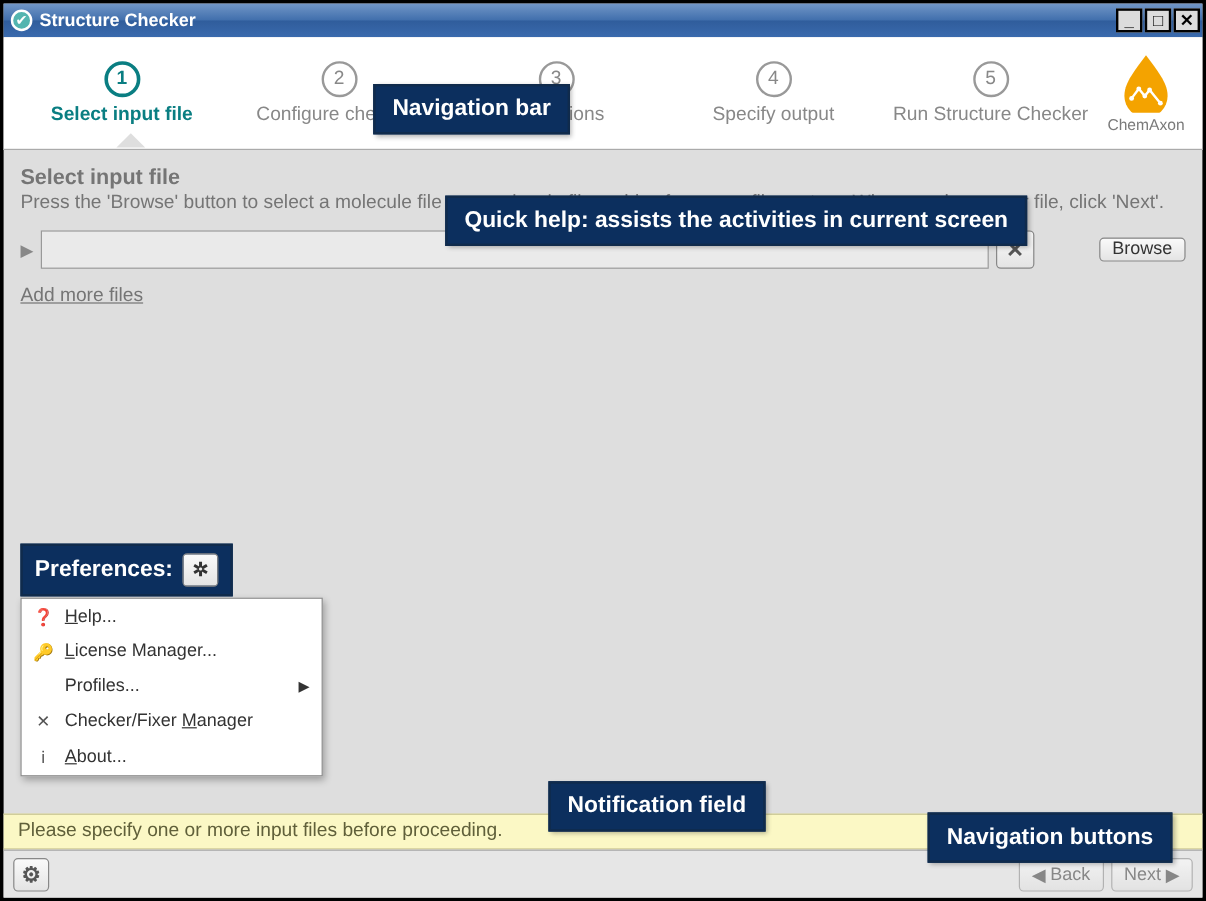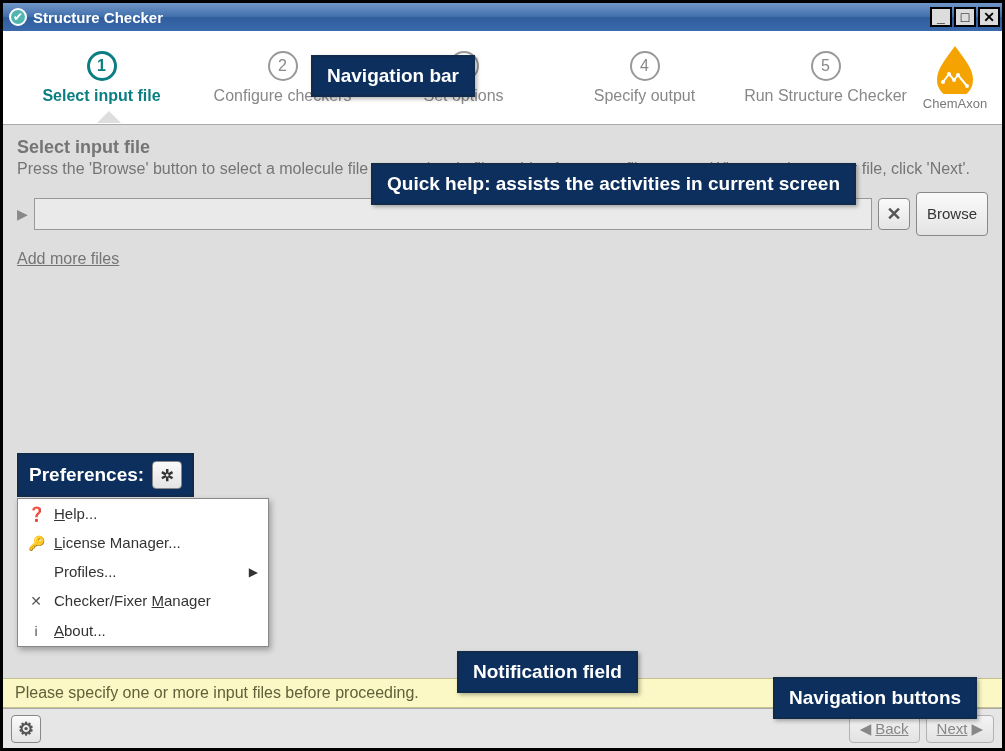--- a/index.html
+++ b/index.html
@@ -142,30 +142,31 @@
     border-radius: 4px;
     display: flex;
     align-items: center;
     justify-content: center;
     font-size: 18px;
     font-weight: bold;
     color: #555;
     cursor: pointer;
   }
   .text-btn {
-    height: 44px;
+    height: 20px;
     padding: 0 10px;
     border: 1px solid #888;
     background: linear-gradient(#fafafa,#e4e4e4);
     border-radius: 4px;
     font-size: 15px;
     color: #333;
     cursor: pointer;
     display: flex;
     align-items: center;
+    margin-left: 48px;
   }
   .add-more {
     display: inline-block;
     margin-top: 14px;
     color: #757575;
     text-decoration: underline;
     font-size: 16px;
     cursor: pointer;
   }
   .annotation {
@@ -263,21 +264,21 @@
     border-radius: 4px;
     background: linear-gradient(#f6f6f6,#e2e2e2);
     color: #777;
     font-size: 15px;
     display: flex;
     align-items: center;
     gap: 4px;
     cursor: default;
   }
   .nav-btn.disabled { opacity: 0.85; }
-  .u { text-decoration: underline; }
+  .u { }
 </style>
 </head>
 <body>
 
 <div class="window">
 
   <div class="titlebar">
     <span class="app-icon">✔</span>
     <span class="title">Structure Checker</span>
     <span class="spacer"></span>
@@ -351,21 +352,21 @@
     <span class="nav-btn disabled">
       <span>◀</span>
       <span><span class="u">Back</span></span>
     </span>
     <span class="nav-btn disabled">
       <span><span class="u">Next</span></span>
       <span>▶</span>
     </span>
   </div>
 
-  <div class="annotation" style="top:52px; left:308px;">Navigation bar</div>
+  <div class="annotation" style="top:67px; left:308px;">Navigation bar</div>
   <div class="annotation" style="top:160px; left:368px;">Quick help: assists the activities in current screen</div>
   <div class="annotation" style="top:648px; left:454px;">Notification field</div>
   <div class="annotation" style="top:674px; left:758px;margin-left:12px;">Navigation buttons</div>
 
   <div class="prefs-box">
     <span>Preferences:</span>
     <span class="gear-btn">
       <span>✲</span>
     </span>
   </div>

